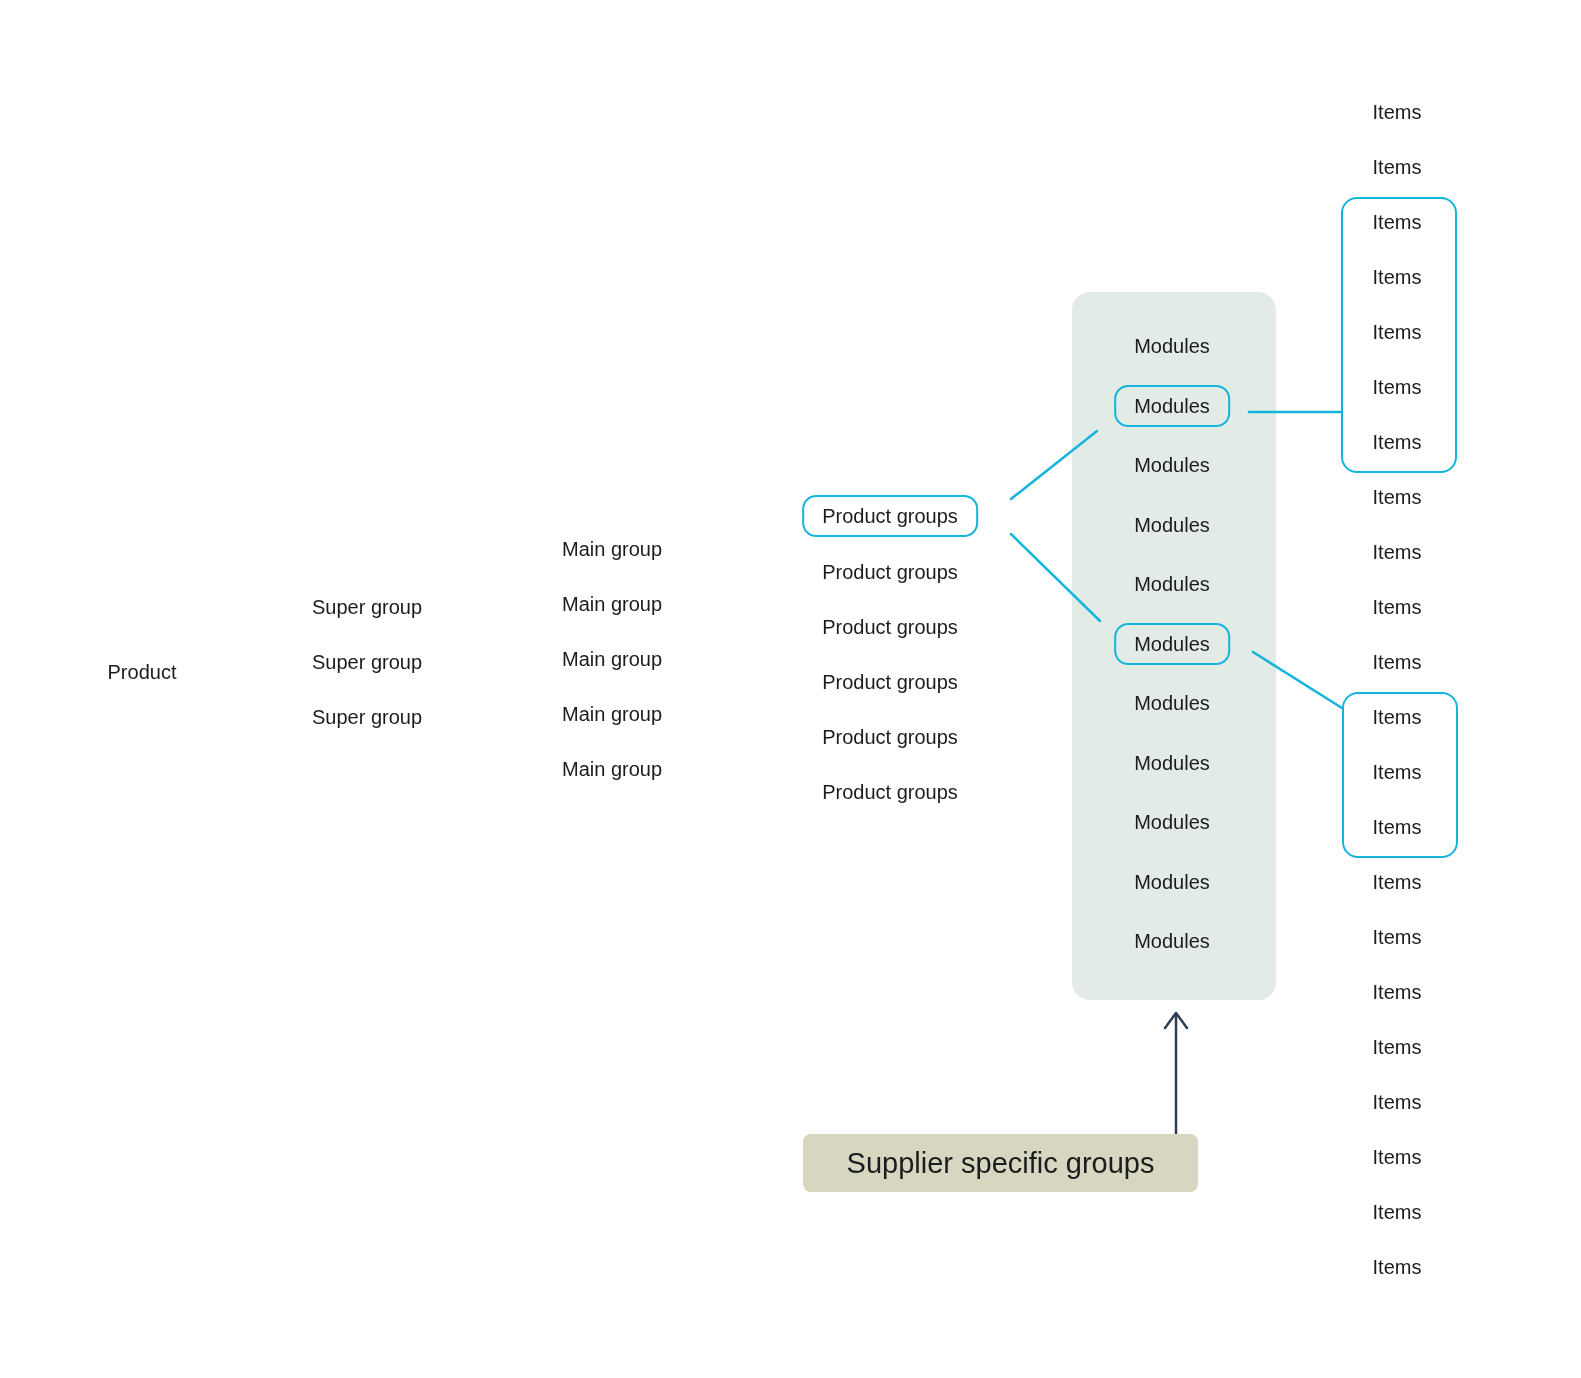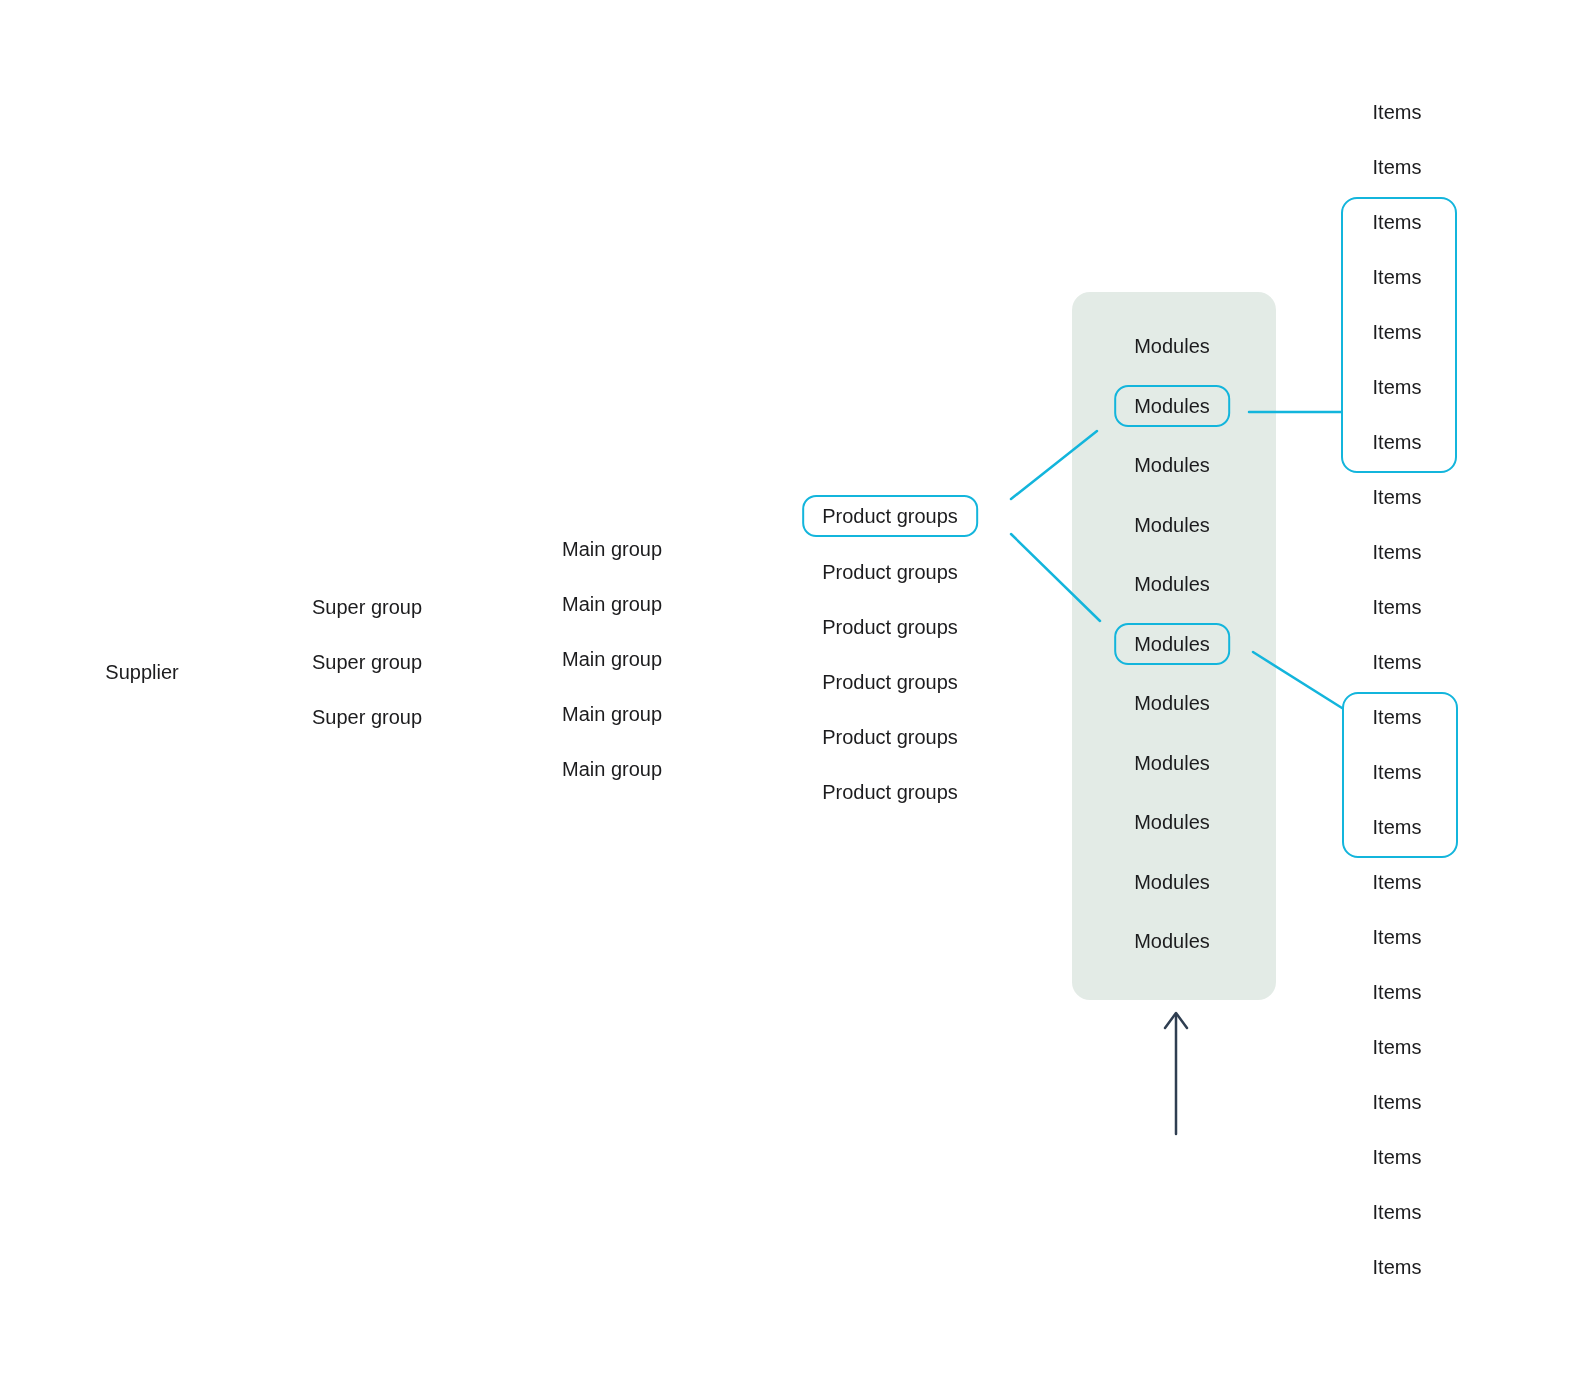--- a/index.html
+++ b/index.html
@@ -98,23 +98,24 @@
     <path class="conn" d="M1253,652 L1342,708"></path>
     <g>
       <line class="arrow-stroke" x1="1176" y1="1134" x2="1176" y2="1016"></line>
       <path class="arrow-stroke" d="M1165,1028 L1176,1013 L1187,1028"></path>
     </g>
   </svg>
 
   <div class="items-group-box" style="left:1341px; top:197px; width:112px; height:272px;"></div>
   <div class="items-group-box" style="left:1342px; top:692px; width:112px; height:162px;"></div>
 
+  <div id="annotation-box">Supplier specific groups</div>
 
   <div id="nodes">
-      <div class="node" style="left: 142px; top: 672px;">Supplier</div>
+      <div class="node" style="left: 142px; top: 672px;">Product</div>
       <div class="node" style="left: 367px; top: 607px;">Super group</div>
       <div class="node" style="left: 367px; top: 662px;">Super group</div>
       <div class="node" style="left: 367px; top: 717px;">Super group</div>
       <div class="node" style="left: 612px; top: 549px;">Main group</div>
       <div class="node" style="left: 612px; top: 604px;">Main group</div>
       <div class="node" style="left: 612px; top: 659px;">Main group</div>
       <div class="node" style="left: 612px; top: 714px;">Main group</div>
       <div class="node" style="left: 612px; top: 769px;">Main group</div>
       <div class="node boxed" style="left: 890px; top: 516px;">Product groups</div>
       <div class="node" style="left: 890px; top: 572px;">Product groups</div>

